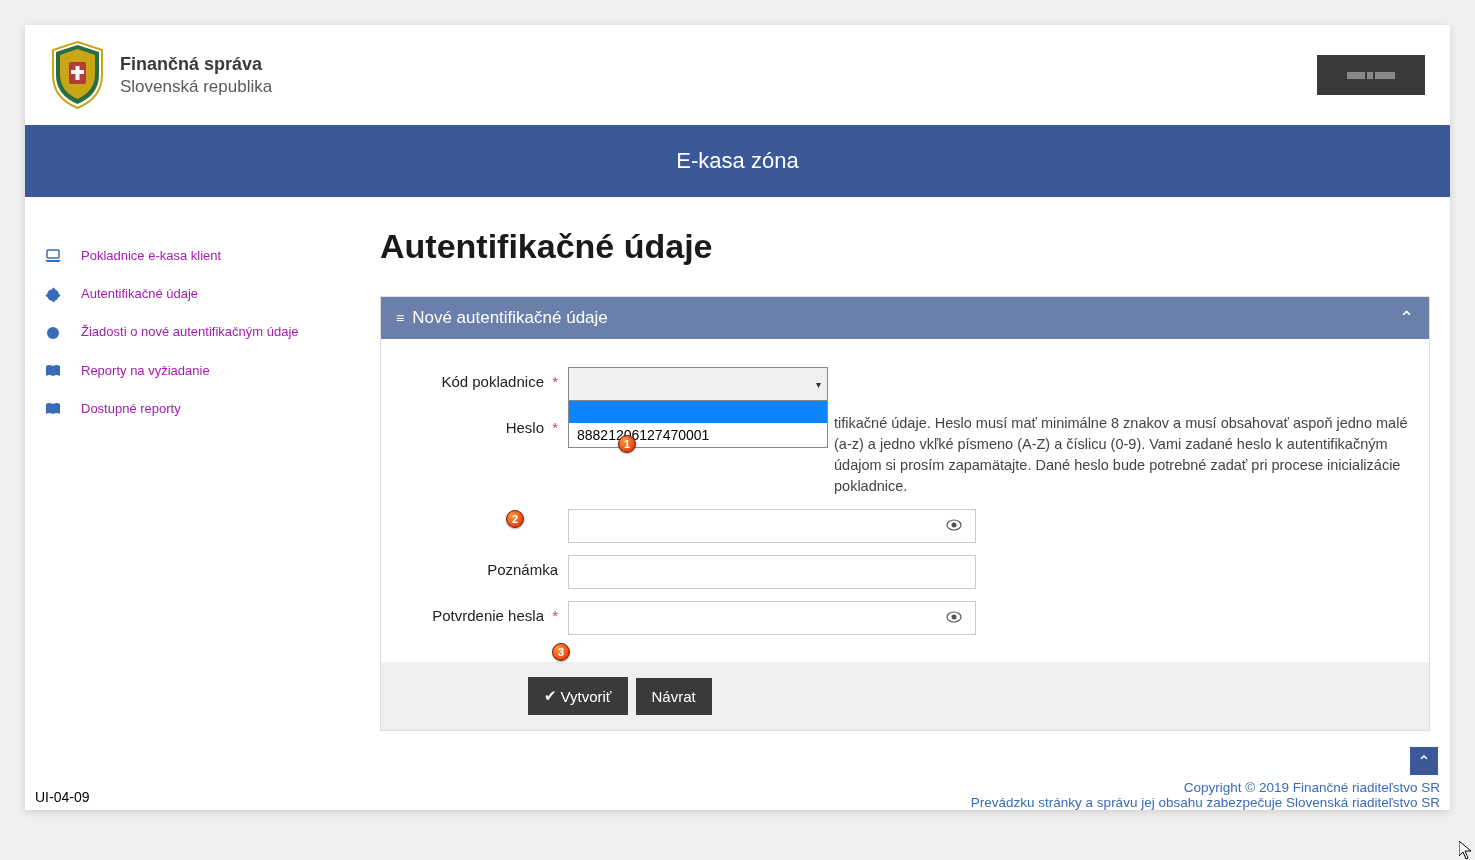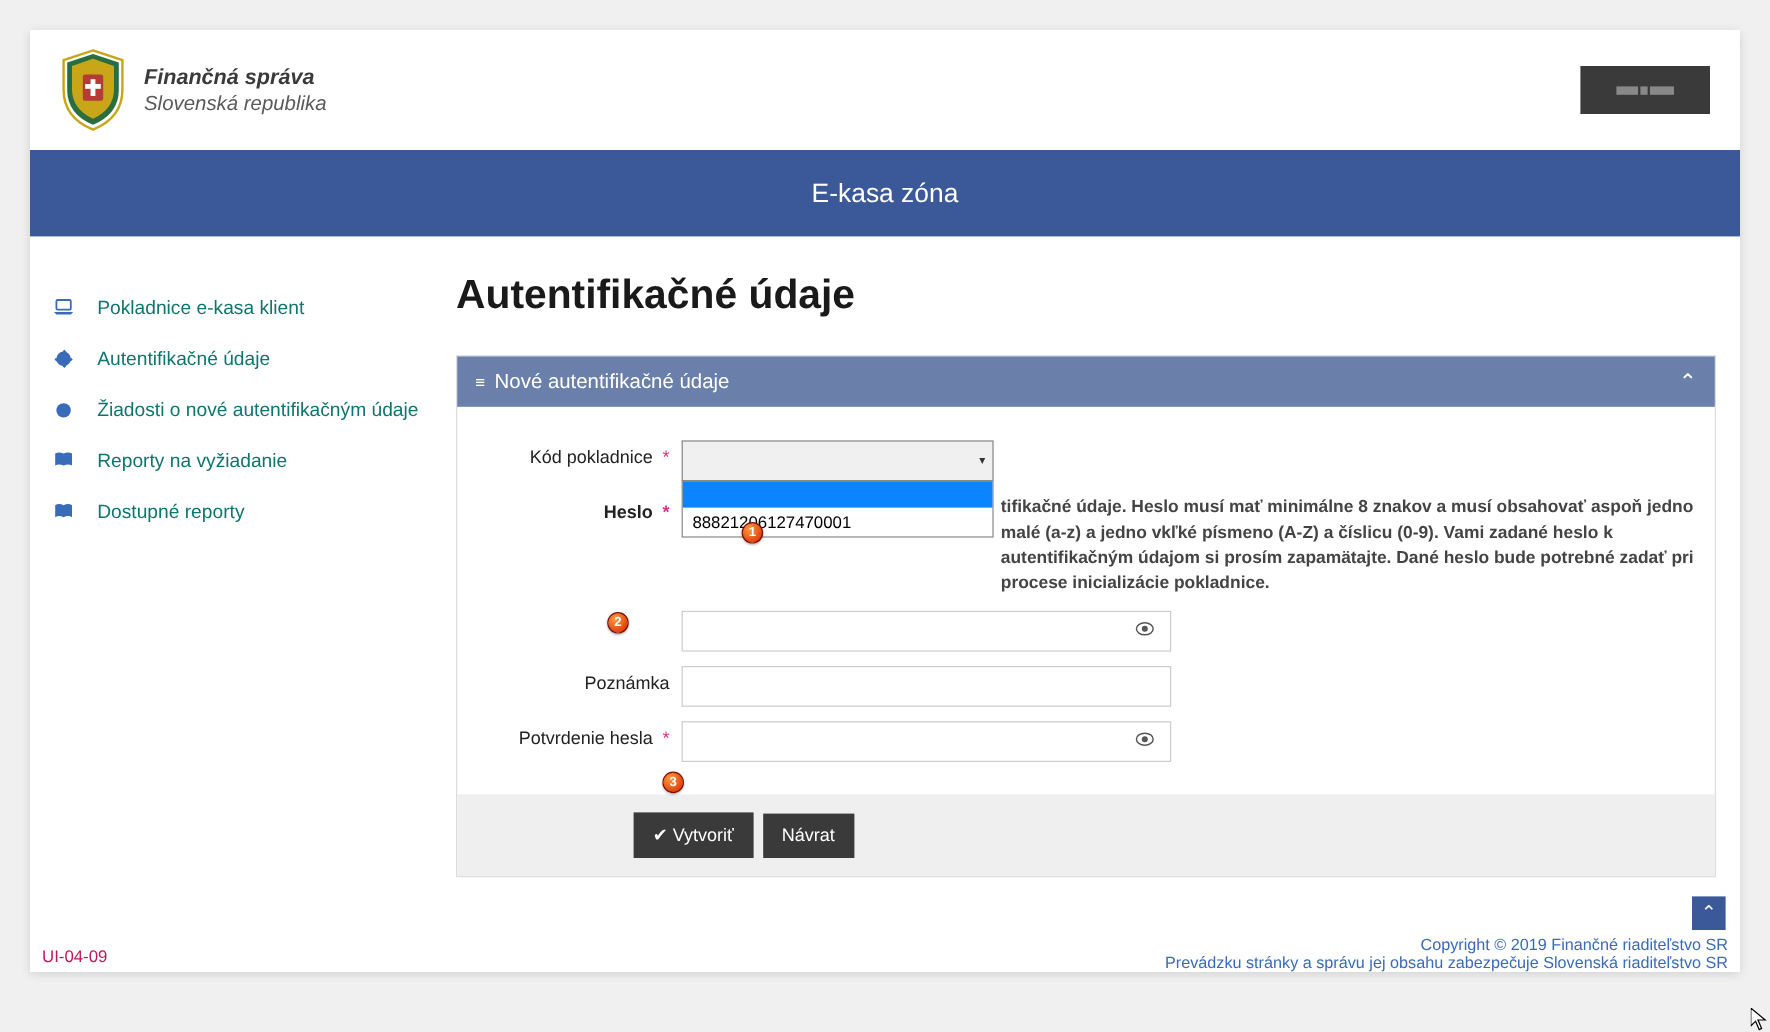--- a/index.html
+++ b/index.html
@@ -18,21 +18,20 @@
       position: relative;
       display: flex;
       flex-direction: column;
     }
     .header {
       display: flex;
       align-items: center;
       justify-content: space-between;
       padding: 15px 25px;
       background: #fff;
-      font-style: italic;
     }
     .header-left { display: flex; align-items: center; }
     .logo-svg { width: 55px; height: 70px; margin-right: 15px; }
     .org-name { font-size: 18px; font-weight: bold; color: #3a3a3a; }
     .org-sub { font-size: 17px; color: #5a5a5a; margin-top: 2px; }
     .header-button {
       background: #3a3a3a;
       color: #999;
       border: none;
       padding: 12px 30px;
@@ -63,22 +62,22 @@
       padding: 30px 0 0 0;
     }
     .sidebar {
       width: 355px;
       padding: 10px 20px 0 20px;
     }
     .sidebar-item {
       display: flex;
       align-items: flex-start;
       cursor: pointer;
-      color: #0f766e;
-      font-size: 16px;
+      color: #a21caf;
+      font-size: 13px;
       line-height: 1.4;
       padding: 10px 0;
     }
     .sidebar-icon {
       width: 18px;
       flex-shrink: 0;
       margin-right: 18px;
       margin-top: 2px;
       display: flex;
       align-items: center;
@@ -165,21 +164,20 @@
     }
     .dropdown-option.selected { background: #0a84ff; color: #fff; }
     .help-text {
       font-size: 14.5px;
       color: #444;
       line-height: 1.45;
     }
     .help-text-wrapper {
       display: flex;
       margin-bottom: 12px;
-      font-weight: bold;
     }
     .text-input {
       width: 408px;
       height: 34px;
       border: 1px solid #ccc;
       padding: 4px 30px 4px 8px;
       font-size: 14px;
     }
     .input-eye {
       position: absolute;
@@ -212,21 +210,21 @@
     .footer-section {
       text-align: right;
       padding: 10px 10px 0 20px;
       font-size: 13.5px;
       color: #3a6bb8;
     }
     .version-code {
       position: absolute;
       left: 10px;
       bottom: 5px;
-      color: #be185d;
+      color: #000000;
       font-size: 14px;
     }
     .scroll-top {
       position: absolute;
       right: 12px;
       bottom: 35px;
       width: 28px;
       height: 28px;
       background: #3b5998;
       color: #fff;

